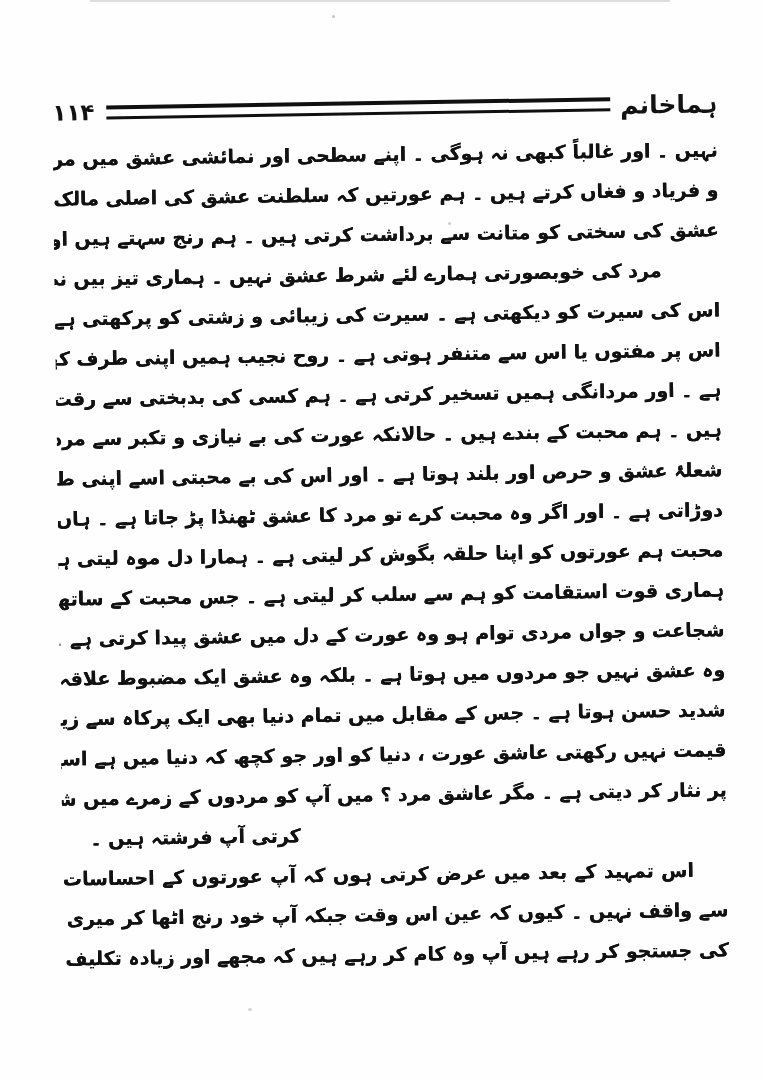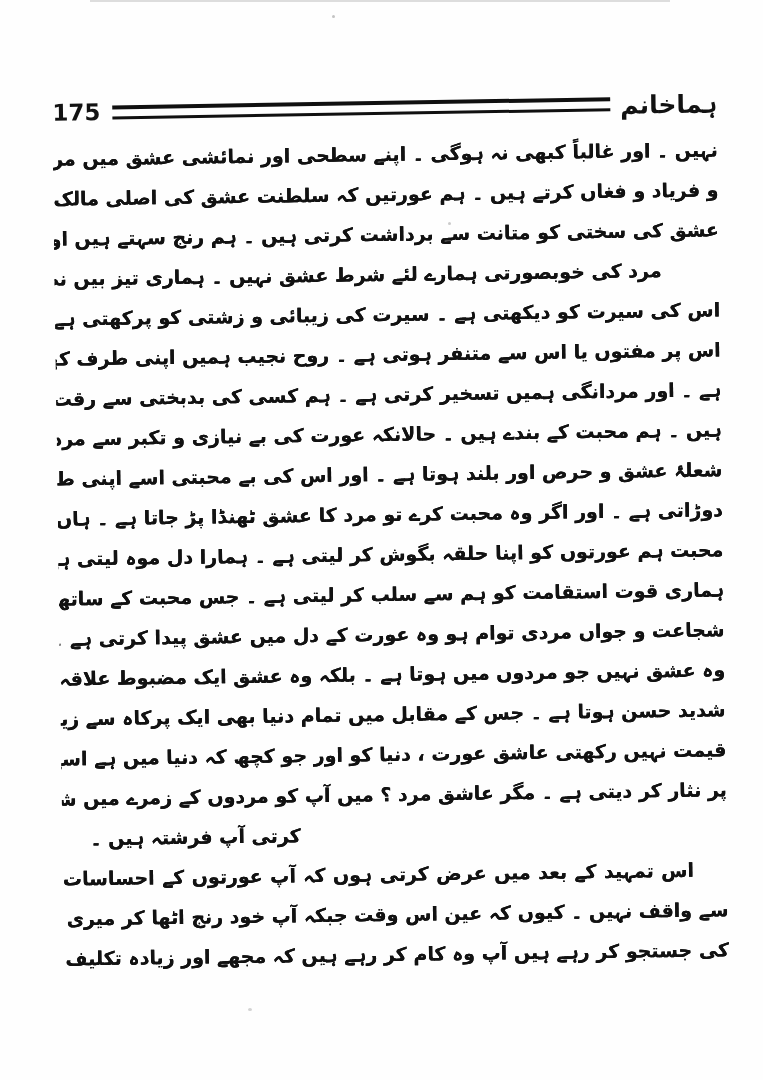--- a/index.html
+++ b/index.html
@@ -97,21 +97,21 @@
   <div class="scan-edge"></div>
   <div class="speck" style="left:332px; top:15px; width:3px; height:3px; opacity:.35;"></div>
   <div class="speck" style="left:448px; top:222px; width:3px; height:3px; opacity:.3;"></div>
   <div class="speck" style="left:248px; top:1008px; width:4px; height:3px; opacity:.25;"></div>
 
   <div class="content">
 
     <div class="header">
       <span class="running-title">ہماخانم</span>
       <span class="header-rule"></span>
-      <span class="page-number">175</span>
+      <span class="page-number">۱۱۴</span>
     </div>
 
     <div class="body-text">
       <div class="line">نہیں ۔ اور غالباً کبھی نہ ہوگی ۔ اپنے سطحی اور نمائشی عشق میں مرد جس قدر آہ و نالہ</div>
       <div class="line">و فریاد و فغاں کرتے ہیں ۔ ہم عورتیں کہ سلطنت عشق کی اصلی مالک ہم ہی ہیں</div>
       <div class="line">عشق کی سختی کو متانت سے برداشت کرتی ہیں ۔ ہم رنج سہتے ہیں اور دم نہیں مارتے</div>
       <div class="line indent-lg">مرد کی خوبصورتی ہمارے لئے شرط عشق نہیں ۔ ہماری تیز بیں نظر</div>
       <div class="line">اس کی سیرت کو دیکھتی ہے ۔ سیرت کی زیبائی و زشتی کو پرکھتی ہے ۔ اور پھر</div>
       <div class="line">اس پر مفتوں یا اس سے متنفر ہوتی ہے ۔ روح نجیب ہمیں اپنی طرف کھینچتی</div>
       <div class="line">ہے ۔ اور مردانگی ہمیں تسخیر کرتی ہے ۔ ہم کسی کی بدبختی سے رقت میں آ جاتے</div>

